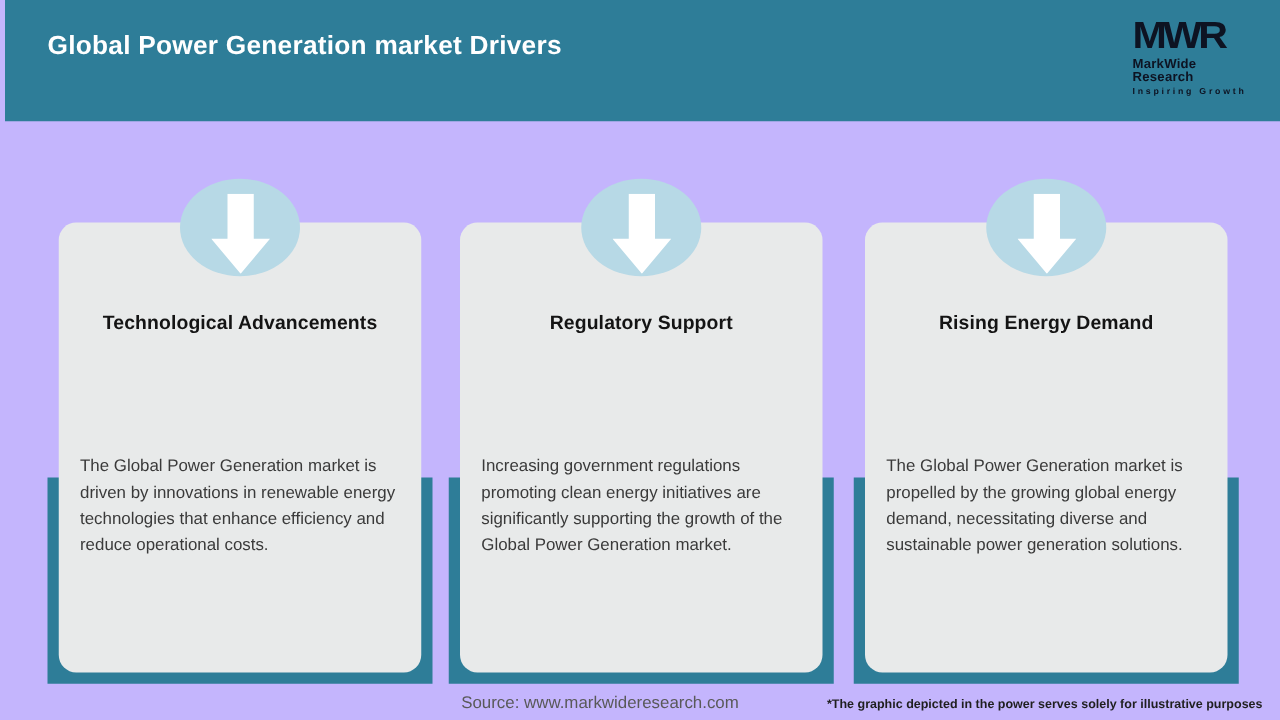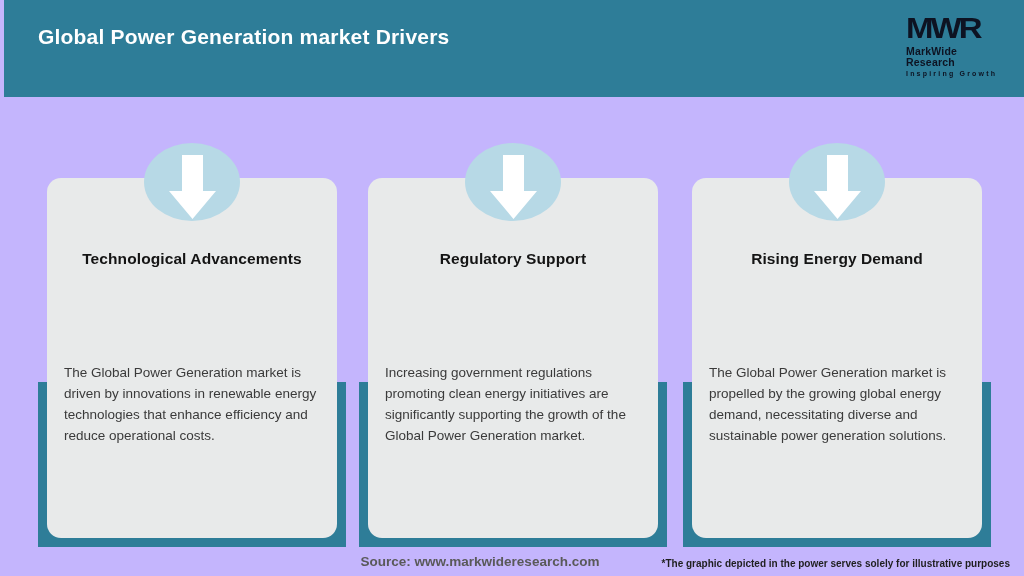--- a/index.html
+++ b/index.html
@@ -64,21 +64,21 @@
     position:absolute;left:106px;top:3px;width:96px;height:78px;
     background:var(--circle-blue);border-radius:50%;
     display:flex;align-items:center;justify-content:center;
   }
   .circle svg{display:block;margin-top:9px;}
 
   
   .source-text{
     position:absolute;left:320px;top:554px;width:320px;
     text-align:center;color:var(--muted);
-    font-size:13.5px;font-weight:bold;
+    font-size:13.5px;font-weight:normal;
   }
   .disclaimer-text{
     position:absolute;right:14px;top:558px;
     color:#1f1f1f;font-size:10px;font-weight:600;
   }
 </style>
 </head>
 <body>
 
 <div class="page">

